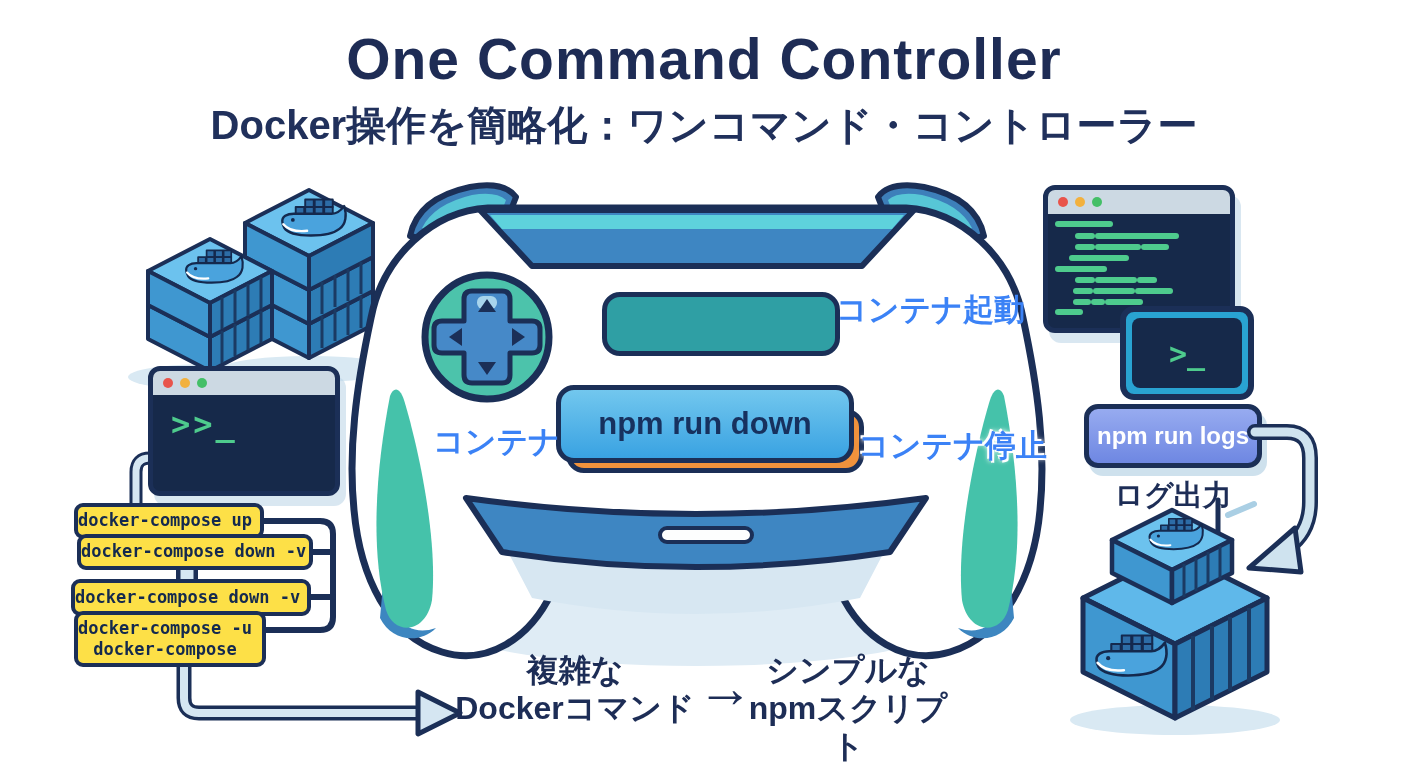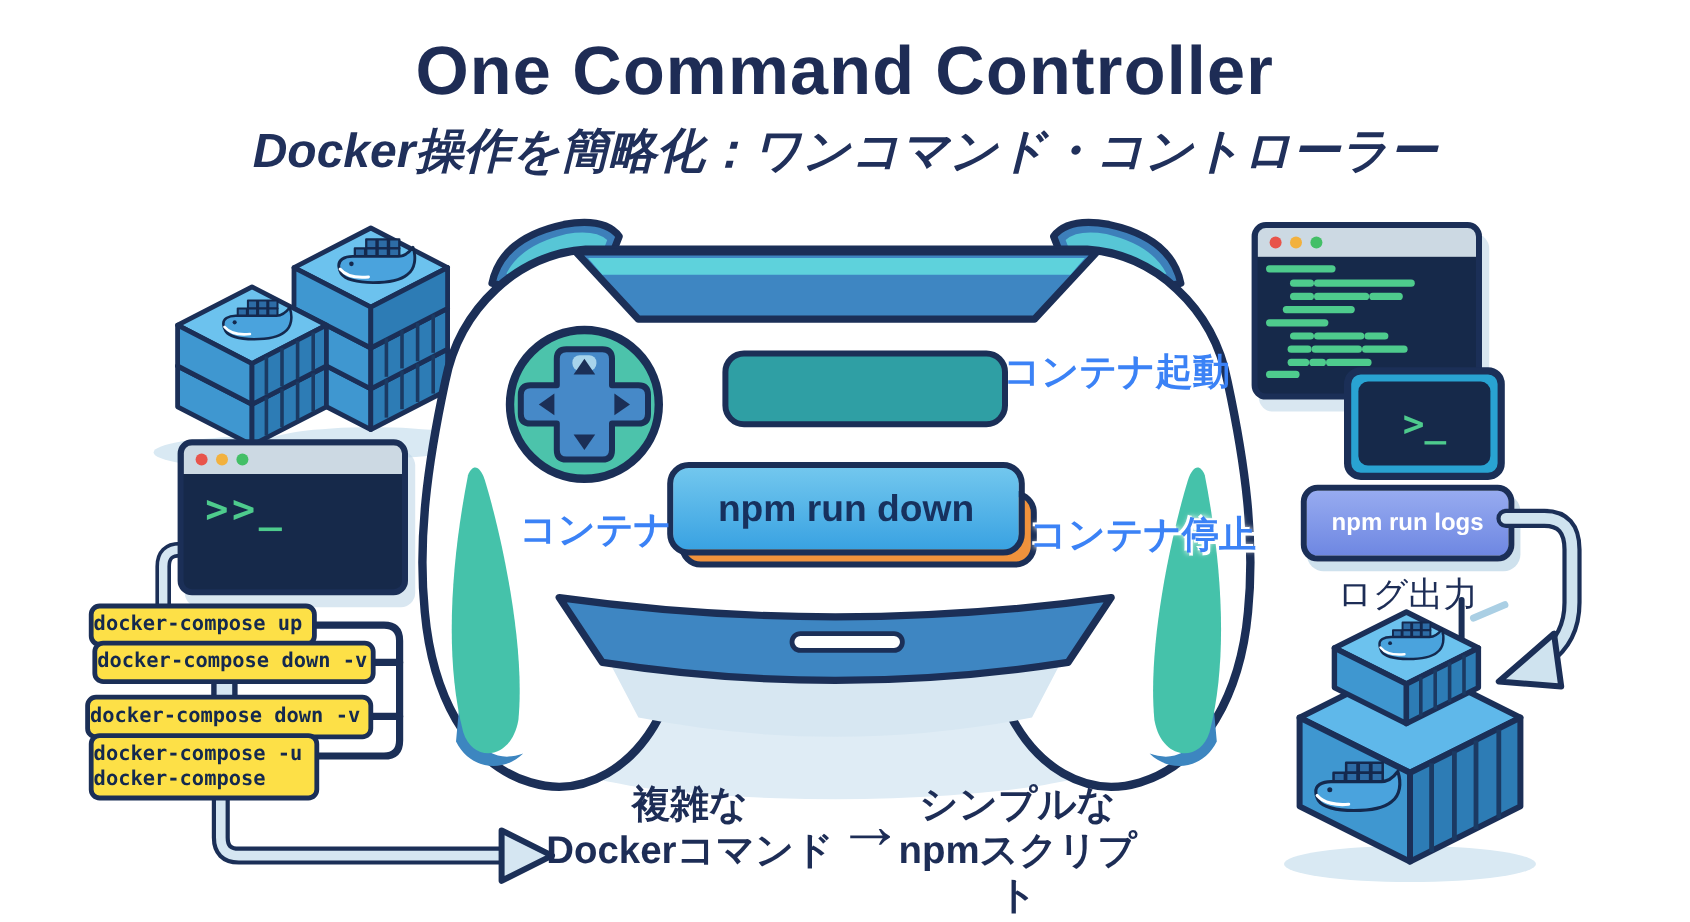--- a/index.html
+++ b/index.html
@@ -1,22 +1,22 @@
 <!DOCTYPE html>
 <html><head>
 <meta charset="utf-8">
 <style>
   html,body{margin:0;padding:0;}
   body{width:1408px;height:768px;position:relative;overflow:hidden;background:#ffffff;
        font-family:"Liberation Sans","DejaVu Sans",sans-serif;color:#1d2d56;}
   .abs{position:absolute;}
-  .pre{white-space:pre-line;}
+  .pre{white-space:pre-line;text-align:center;}
   
   .title{top:26px;left:0;width:100%;text-align:center;font-size:57px;font-weight:bold;color:#1e2c55;letter-spacing:1px;}
-  .subtitle{top:98px;left:0;width:100%;text-align:center;font-size:40px;font-weight:bold;color:#20305b;font-style:italic;}
+  .subtitle{top:98px;left:0;width:100%;text-align:center;font-size:40px;font-weight:bold;color:#20305b;}
   
   .win{border:5px solid #1b2f57;border-radius:12px;background:#16294a;overflow:hidden;box-shadow:6px 10px 0 rgba(185,212,230,.55);}
   .win-head{height:24px;background:#ccd9e3;display:flex;align-items:center;gap:7px;padding-left:10px;}
   .dot{width:10px;height:10px;border-radius:50%;}
   .dot.r{background:#e8544b}.dot.y{background:#f2b13e}.dot.g{background:#43bf67}
   .prompt{font-family:"DejaVu Sans Mono",monospace;font-weight:bold;color:#4ecb8d;}
   .term-left{left:148px;top:366px;width:182px;height:120px;}
   .term-left .prompt{font-size:32px;letter-spacing:3px;padding:10px 0 0 18px;}
   .code-win{left:1043px;top:185px;width:182px;height:138px;}
   .term-icon{left:1120px;top:306px;width:134px;height:94px;border:6px solid #1b2f57;border-radius:14px;background:#29a3d2;padding:6px;box-sizing:border-box;}
@@ -28,21 +28,21 @@
         box-sizing:border-box;line-height:1.25;}
   
   .pad-btn{box-sizing:border-box;}
   .btn-base{position:absolute;border:5px solid #1b2f57;border-radius:18px;box-sizing:border-box;}
   .btn-face{position:absolute;border:5px solid #1b2f57;border-radius:18px;display:flex;align-items:center;justify-content:center;
             font-weight:bold;color:#17315e;box-sizing:border-box;}
   .note{font-size:31px;font-weight:bold;color:#3b82f6;}
   .halo{text-shadow:0 0 4px #fff,0 0 6px #fff,2px 2px 0 #fff,-2px -2px 0 #fff;}
   .logs-btn{left:1084px;top:404px;width:178px;height:64px;border:5px solid #1b2f57;border-radius:14px;
             background:linear-gradient(#97abf0,#6e87e2);display:flex;align-items:center;justify-content:center;
-            font-size:20px;font-weight:bold;color:#ffffff;box-sizing:border-box;box-shadow:5px 8px 0 rgba(185,212,230,.7);}
+            font-size:24px;font-weight:bold;color:#ffffff;box-sizing:border-box;box-shadow:5px 8px 0 rgba(185,212,230,.7);}
   .bottom-label{font-size:32px;font-weight:bold;text-align:center;line-height:1.18;color:#1d2d56;}
   .flow-glyph{font-size:56px;font-weight:bold;color:#1d2d56;}
 </style>
 </head>
 <body>
 
 <svg width="0" height="0" style="position:absolute" aria-hidden="true">
   <defs>
     <g id="whale">
       <g fill="#2d6ca6" stroke="#14294e" stroke-width="2" stroke-linejoin="round">
@@ -237,21 +237,21 @@
   </svg>
 </div>
 
 <div class="abs term-icon" style="z-index:3">
   <div class="term-icon-screen">
     <span class="prompt">&gt;_</span>
   </div>
 </div>
 
 <div class="abs logs-btn" style="z-index:3">npm run logs</div>
-<div class="abs" style="left:1098px;top:476px;width:150px;text-align:center;font-size:29px;font-weight:normal;z-index:3">ログ出力</div>
+<div class="abs" style="left:1098px;top:476px;width:150px;text-align:center;font-size:29px;font-weight:bold;z-index:3">ログ出力</div>
 
 <svg class="abs" style="left:1060px;top:490px;z-index:2" width="280" height="245" viewBox="0 0 280 245">
   <ellipse cx="115" cy="230" rx="105" ry="15" fill="#d9e9f3"></ellipse>
   <g stroke="#1b2f57" stroke-width="5" stroke-linecap="round">
     <line x1="85" y1="35" x2="185" y2="100"></line>
     <line x1="158" y1="10" x2="158" y2="85"></line>
   </g>
   <line x1="168" y1="25" x2="194" y2="14" stroke="#aacfe4" stroke-width="6" stroke-linecap="round"></line>
 
   <g stroke="#1b2f57" stroke-width="5" stroke-linejoin="round">

